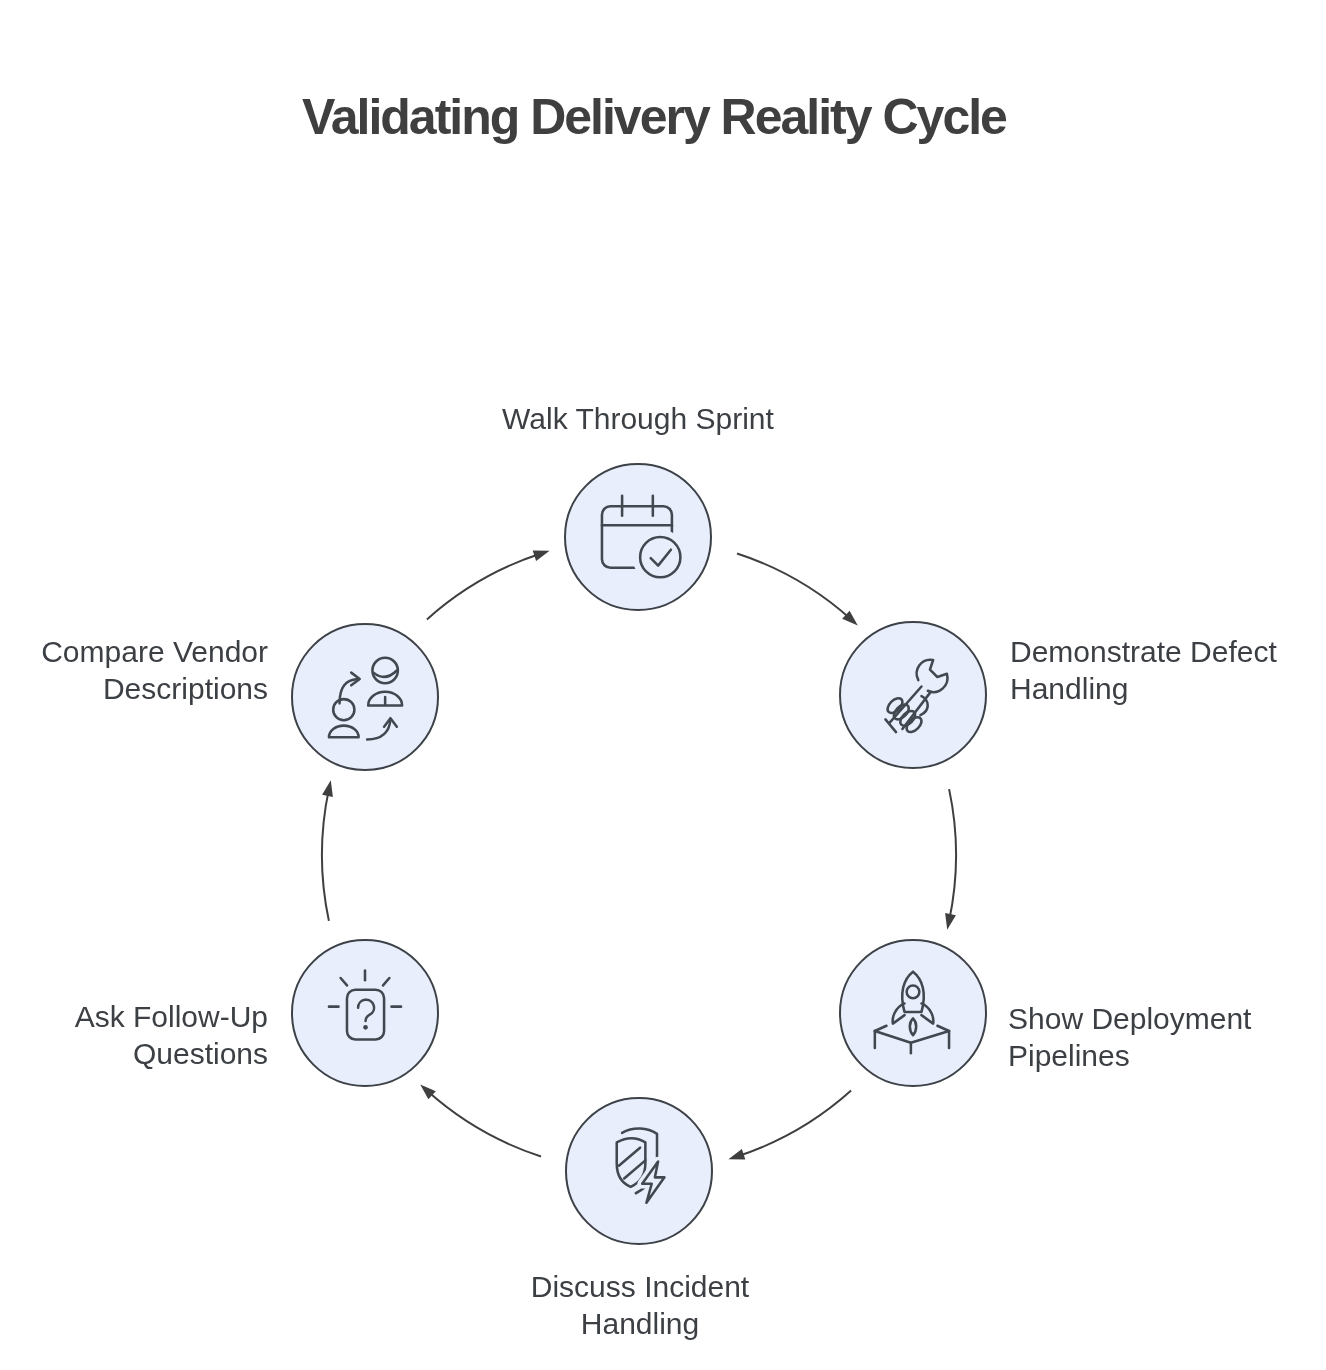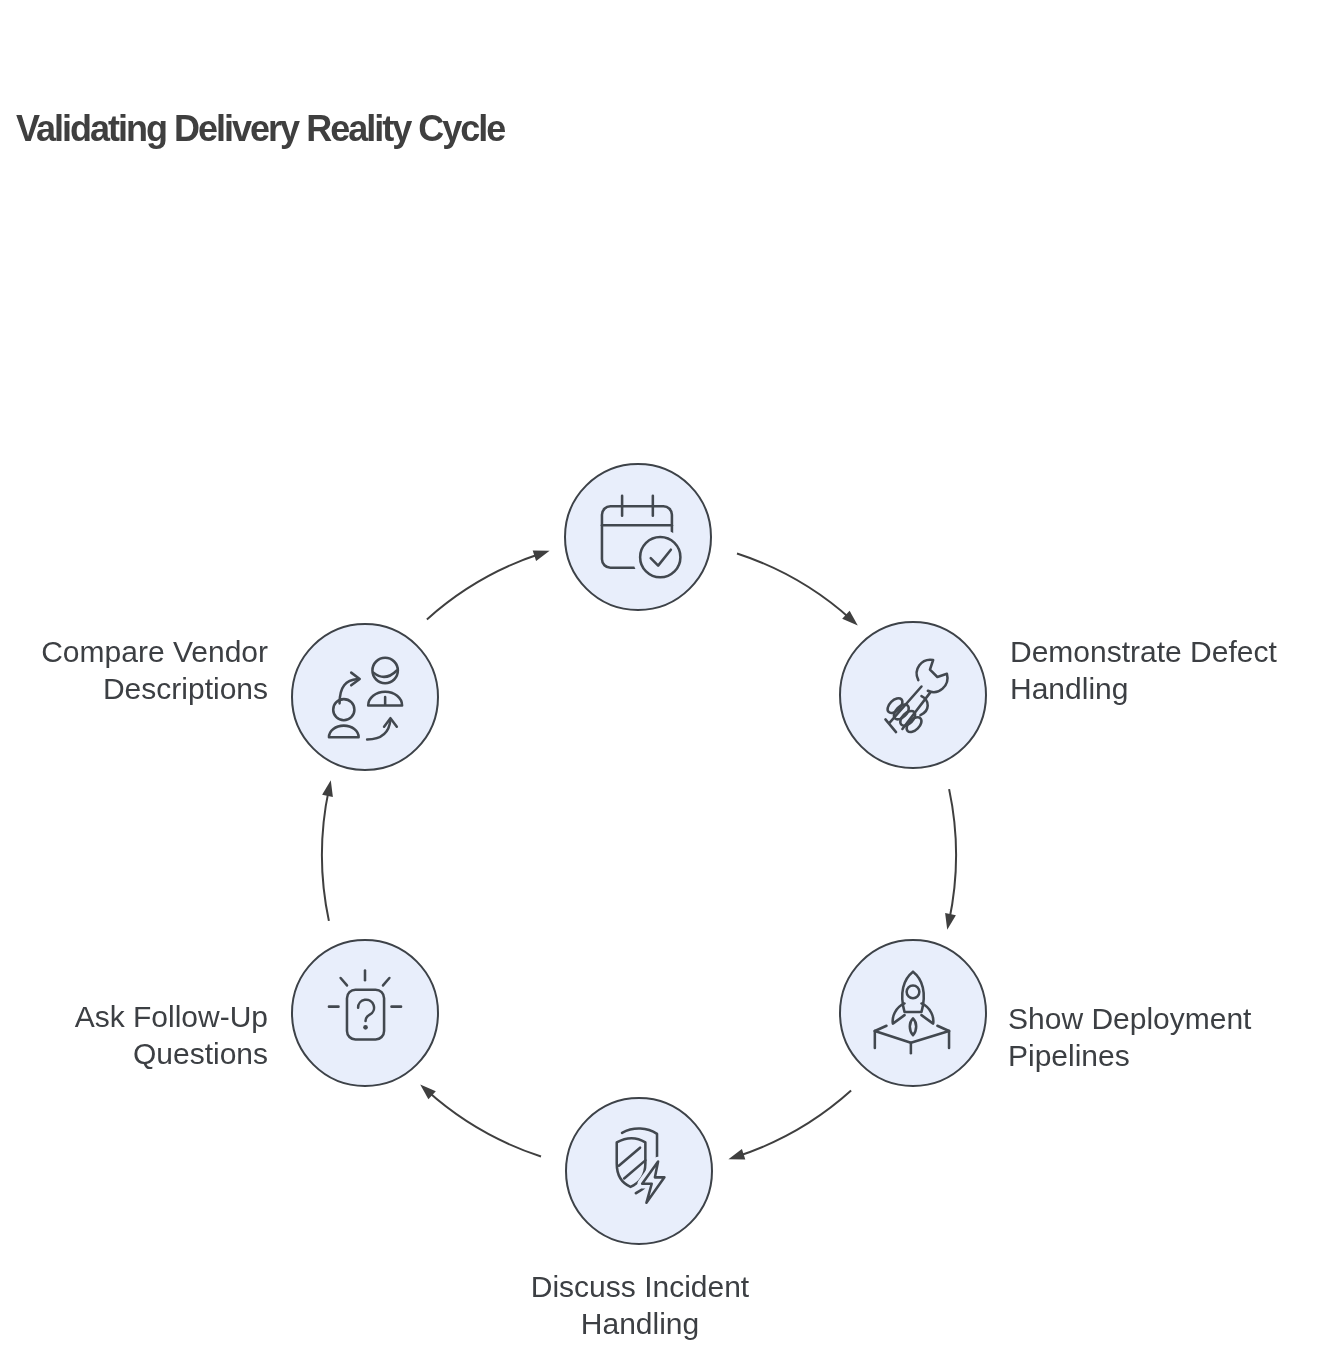--- a/index.html
+++ b/index.html
@@ -14,24 +14,25 @@
   html,body{margin:0;padding:0;}
   body{
     width:1326px;height:1370px;
     background:var(--background);
     font-family:"Liberation Sans","DejaVu Sans",sans-serif;
     position:relative;overflow:hidden;
   }
   .stage{position:absolute;inset:0;}
   .title{
     position:absolute;left:0;top:84px;width:1300px;
-    font-size:36px;font-weight:bold;letter-spacing:-2px;
+    text-align:center;
+    font-size:50px;font-weight:bold;letter-spacing:-2px;
     color:var(--title-text);
     line-height:58px;
-    margin:16px;
+    margin:4px;
   }
   .arrows-svg{position:absolute;left:0;top:0;}
   .node{
     position:absolute;width:148px;height:148px;border-radius:50%;
     background:var(--node-fill);
     border:2px solid var(--node-border);
     box-sizing:border-box;
     display:flex;align-items:center;justify-content:center;
   }
   .icon{
@@ -90,20 +91,24 @@
   <div class="node pos-top">
     <svg class="icon" viewBox="0 0 100 100">
       <rect x="16" y="21" width="66" height="58" rx="8"></rect>
       <line x1="16" y1="39" x2="82" y2="39"></line>
       <line x1="35" y1="11" x2="35" y2="30"></line>
       <line x1="64" y1="11" x2="64" y2="30"></line>
       <circle class="halo" cx="71" cy="69" r="26"></circle>
       <circle cx="71" cy="69" r="19"></circle>
       <path d="M62,70 L69,77 L81,62"></path>
     </svg>
+  </div>
+  <div class="label align-center lbl-top">
+    <span>Walk Through Sprint</span>
+    <span></span>
   </div>
 
   <div class="node pos-top-right">
     <svg class="icon" viewBox="0 0 100 100">
       <path d="M55,36 C50,26 58,15 69,17 L66,26 L73,33 L82,30 C85,41 74,51 64,46"></path>
       <line x1="58" y1="42" x2="28" y2="76"></line>
       <line x1="66" y1="48" x2="40" y2="82"></line>
       <path d="M58,51 C66,55 66,65 57,69"></path>
       <ellipse cx="33" cy="60" rx="8.5" ry="5" transform="rotate(-45 33 60)"></ellipse>
       <ellipse cx="39" cy="66" rx="8.5" ry="5" transform="rotate(-45 39 66)"></ellipse>

